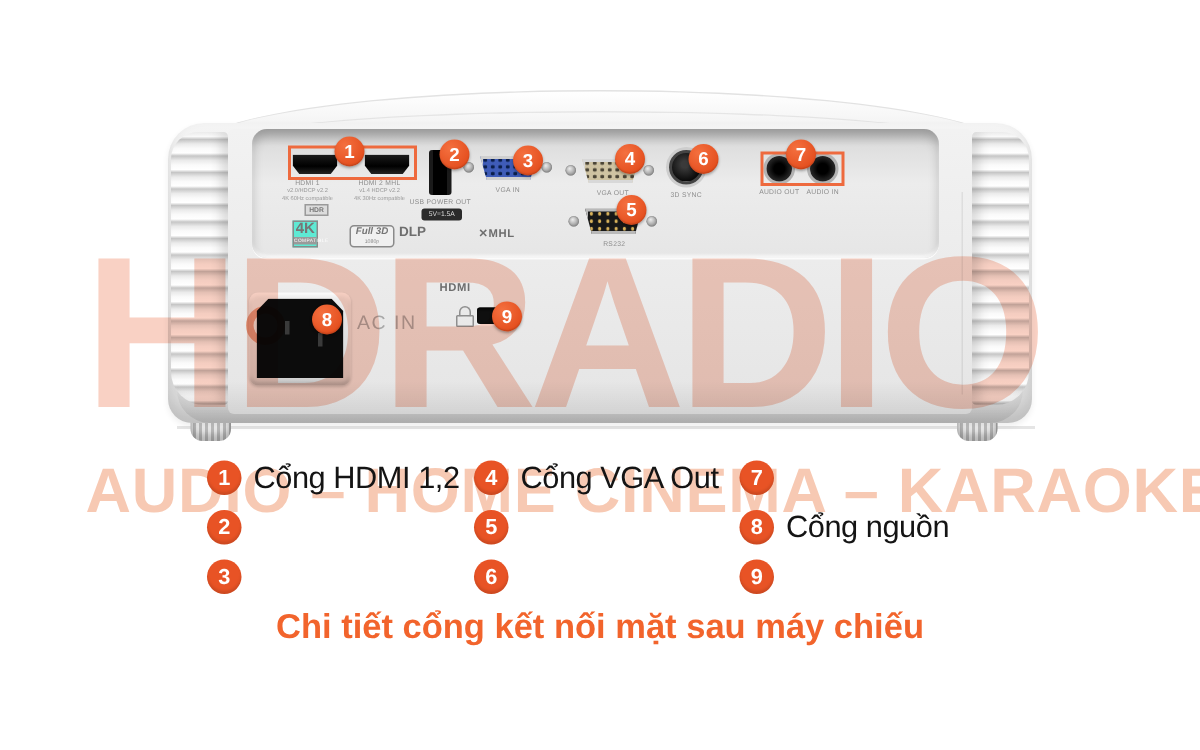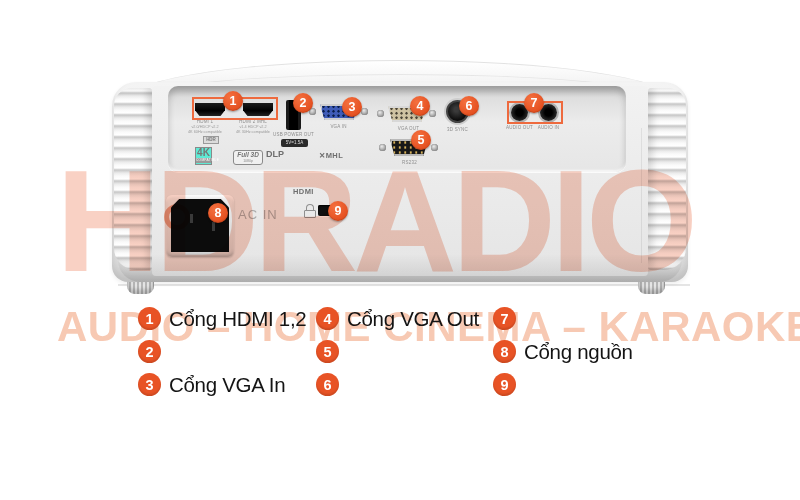--- a/index.html
+++ b/index.html
@@ -257,23 +257,23 @@
     </div>
     <div class="litem">
       <span class="lbadge">5</span>
     </div>
     <div class="litem">
       <span class="lbadge">8</span>
       <span class="llabel">Cổng nguồn</span>
     </div>
     <div class="litem">
       <span class="lbadge">3</span>
-      <span class="llabel">Cổng VGA In</span>
     </div>
     <div class="litem">
       <span class="lbadge">6</span>
     </div>
     <div class="litem">
       <span class="lbadge">9</span>
     </div>
   </div>
 
+  <div id="caption">Chi tiết cổng kết nối mặt sau máy chiếu</div>
 </div>
 
 </body></html>

